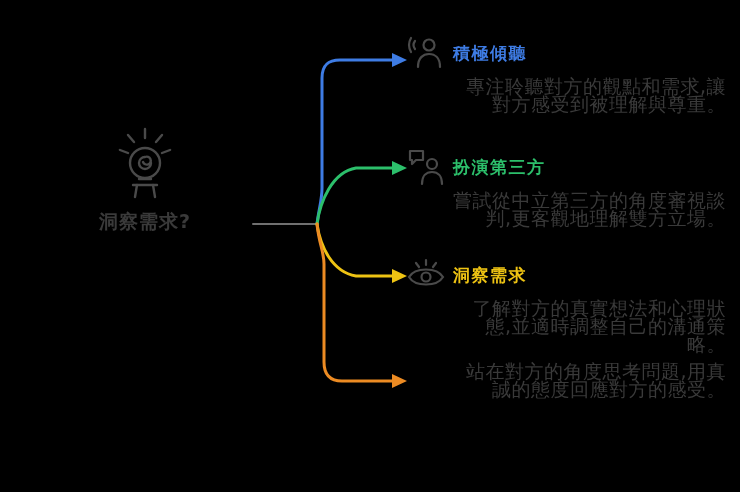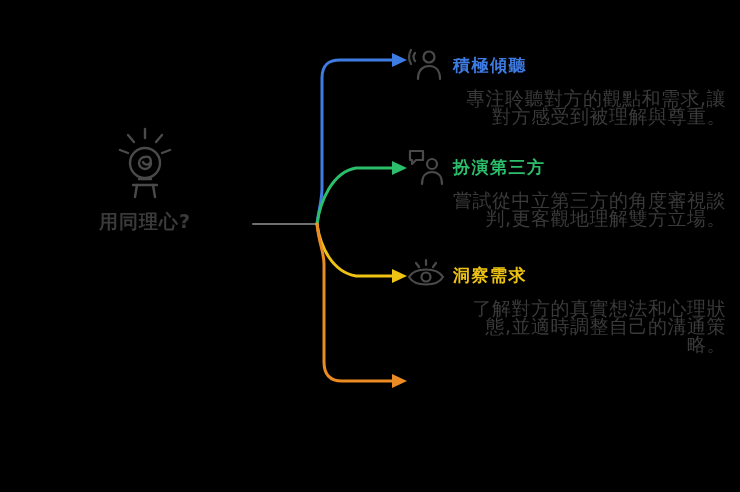--- a/index.html
+++ b/index.html
@@ -31,21 +31,21 @@
 
   
   .branch{position:absolute;left:406px;width:334px;}
   .branch .head{display:flex;align-items:center;height:42px;gap:7px;}
   .branch .head .node-icon{flex:0 0 auto;}
   .branch-title{font-size:17px;font-weight:bold;letter-spacing:1.5px;}
   .branch-desc{
     margin-left:42px;margin-top:3px;width:278px;
     color:var(--text);font-size:19px;line-height:18px;letter-spacing:0.5px;text-align:right;
   }
-  .b0{top:44px;} .b1{top:146px;} .b2{top:254px;} .b3{top:359px;}
+  .b0{top:32px;} .b1{top:146px;} .b2{top:254px;} .b3{top:359px;}
 
   svg{display:block;}
 </style>
 </head>
 <body>
 
 <div class="canvas">
 
   <svg class="connectors" viewBox="0 0 740 492">
     <path id="trunk" d="M253,224 L317,224" stroke="#707070" stroke-width="2" fill="none" stroke-linecap="round"></path>
@@ -69,21 +69,21 @@
         <path d="M57,24 L49,27"></path>
         <circle cx="32" cy="37" r="15"></circle>
         <path d="M38,37 a6,6 0 1 1 -6,-6 a4,4 0 1 1 -2,5"></path>
         <path d="M26,53 H38"></path>
         <path d="M20,59 H44"></path>
         <path d="M24,59 L22,71"></path>
         <path d="M40,59 L42,71"></path>
       </svg>
     </span>
     <div class="center-title">
-      <div>用同理心?</div>
+      <div>洞察需求?</div>
     </div>
   </div>
 
   <div class="branch b0">
     <div class="head">
       <span class="node-icon">
         <svg width="40" height="40" viewBox="0 0 40 40" fill="none" stroke="#4a4a4a" stroke-width="2.2" stroke-linecap="round">
           <circle cx="23" cy="12" r="5.5"></circle>
           <path d="M12,34 C12,25 17,21 23,21 C29,21 34,25 34,34"></path>
           <path d="M9,8 Q6,12 9,16"></path>
@@ -119,15 +119,16 @@
           <circle cx="26" cy="17" r="5"></circle>
           <path d="M16,37 C16,29 20,25 26,25 C32,25 36,29 36,37"></path>
         </svg>
       </span>
       <span class="branch-title" style="color: rgb(44, 191, 107);">扮演第三方</span>
     </div>
     <div class="branch-desc">嘗試從中立第三方的角度審視談判,更客觀地理解雙方立場。</div>
   </div>
 
   <div class="branch b3">
+    <div class="branch-desc">站在對方的角度思考問題,用真誠的態度回應對方的感受。</div>
   </div>
 
 </div>
 
 </body></html>

